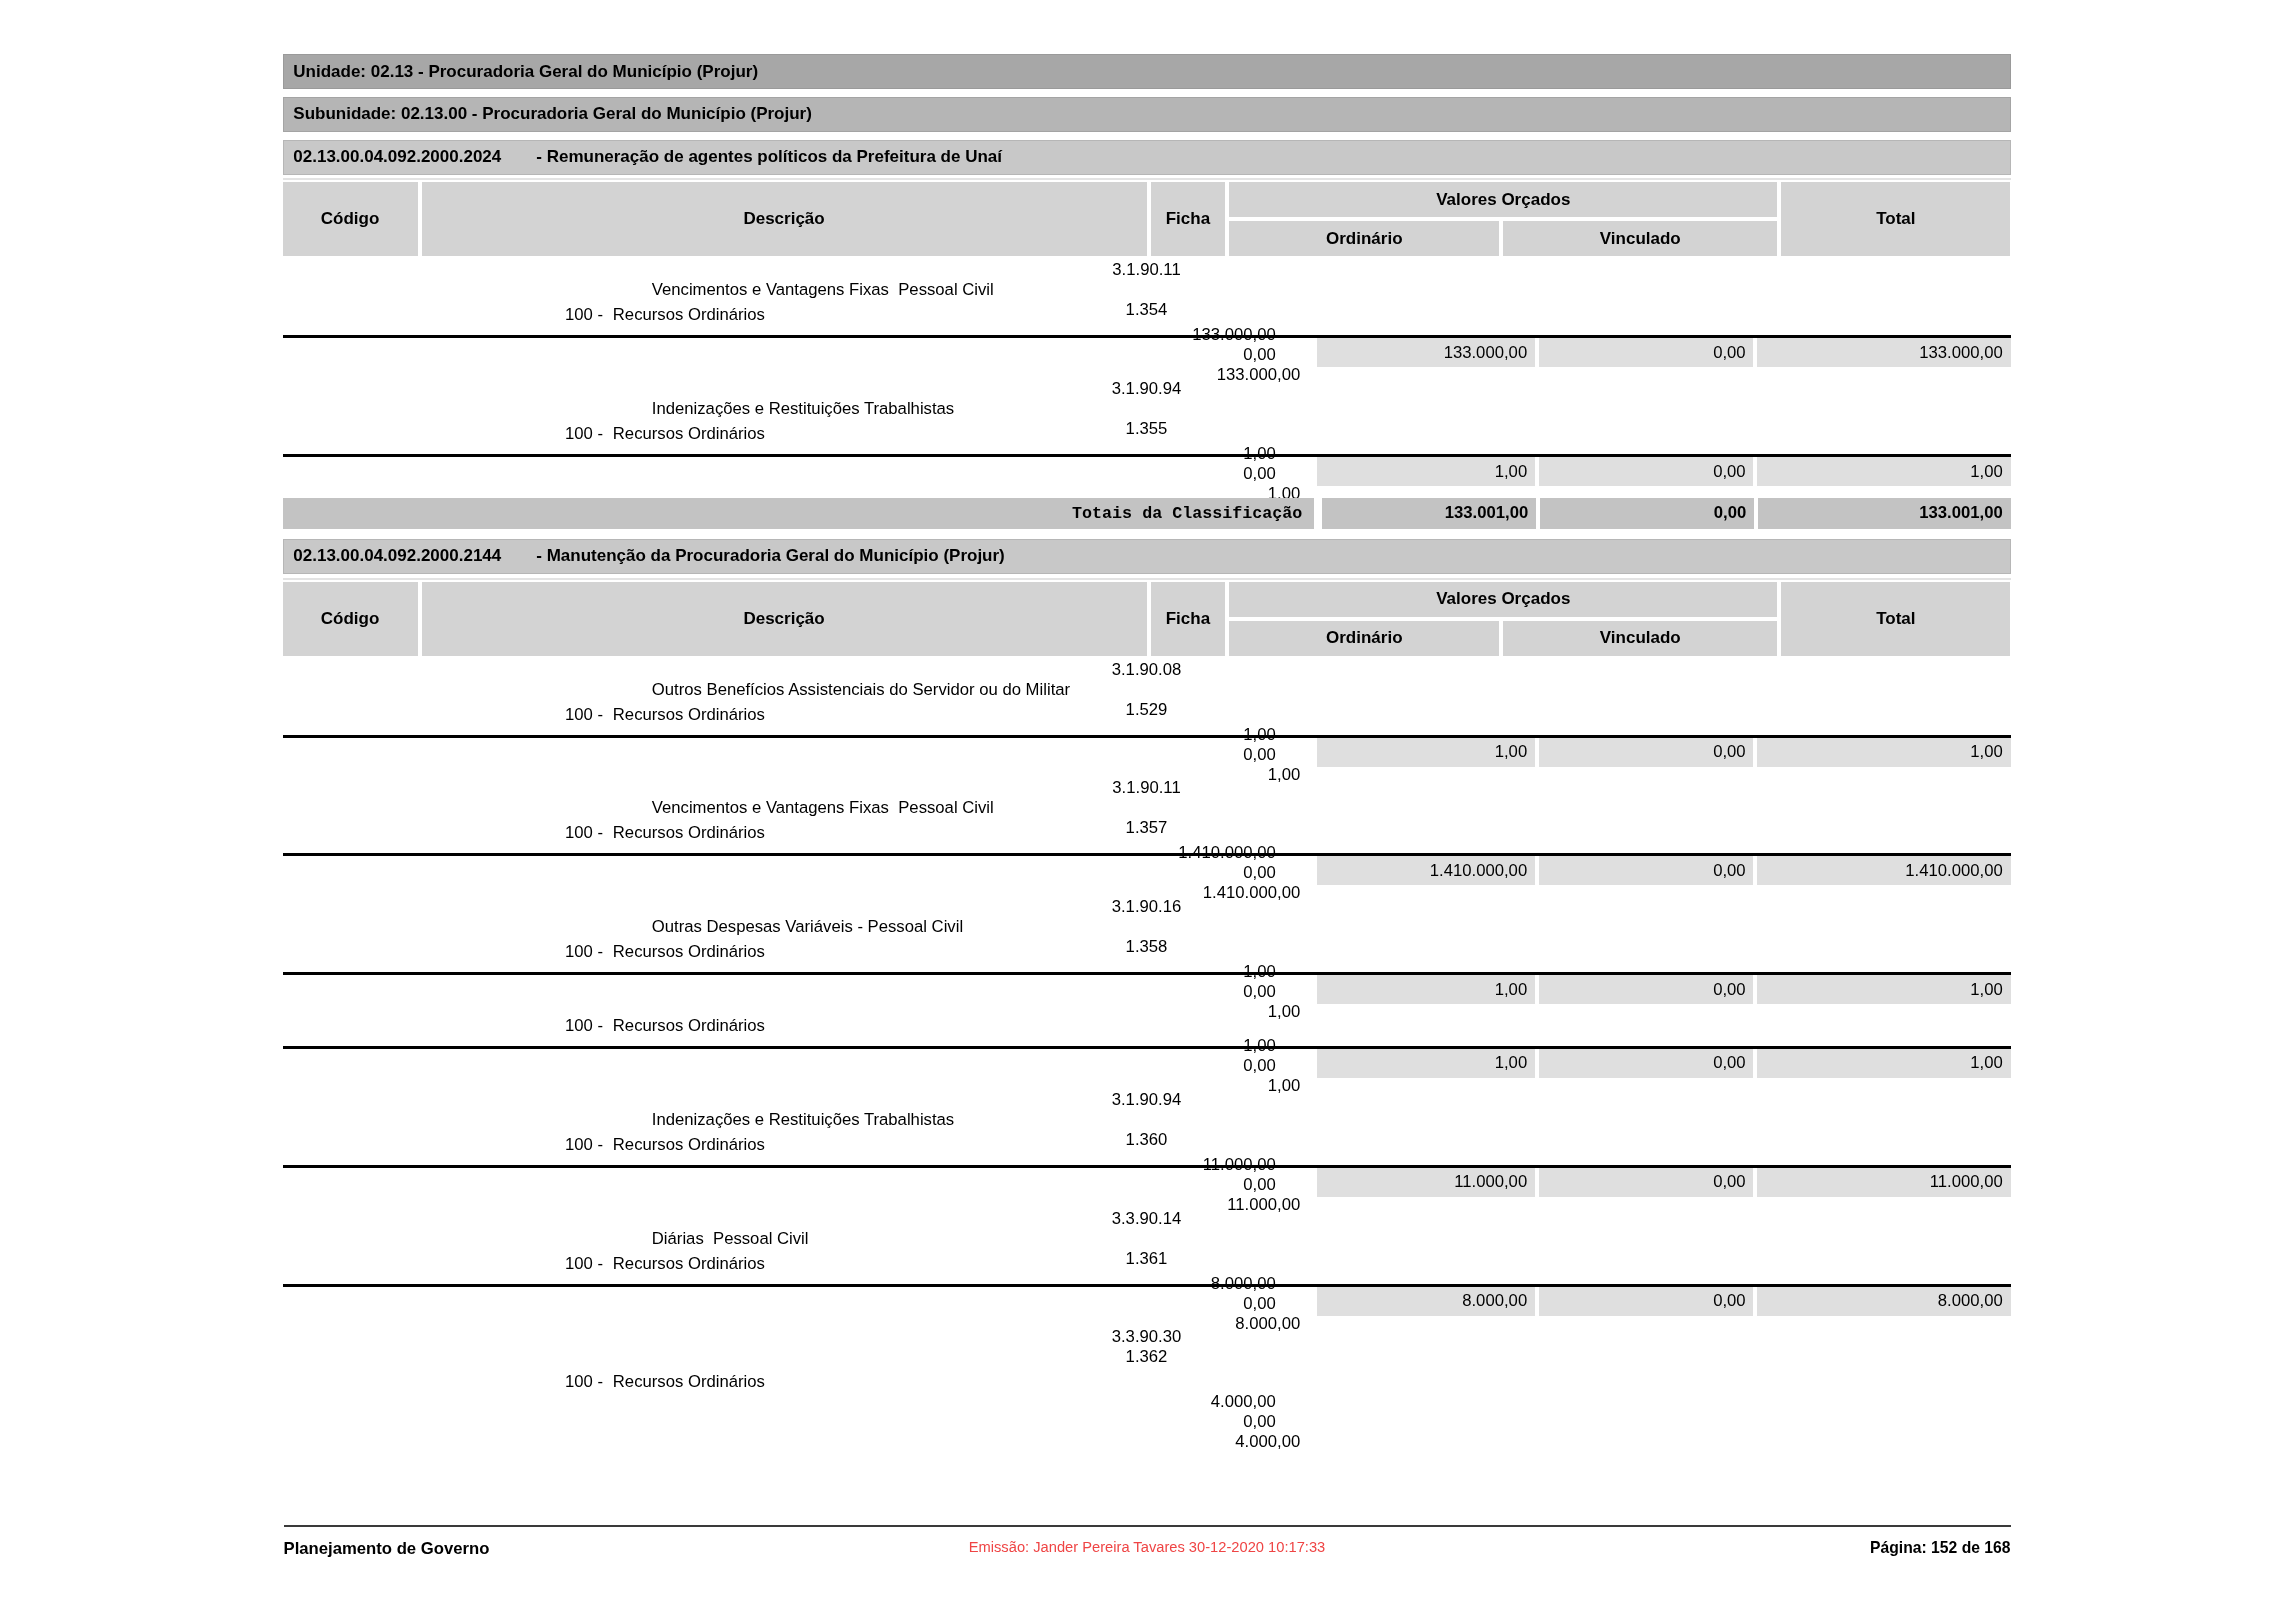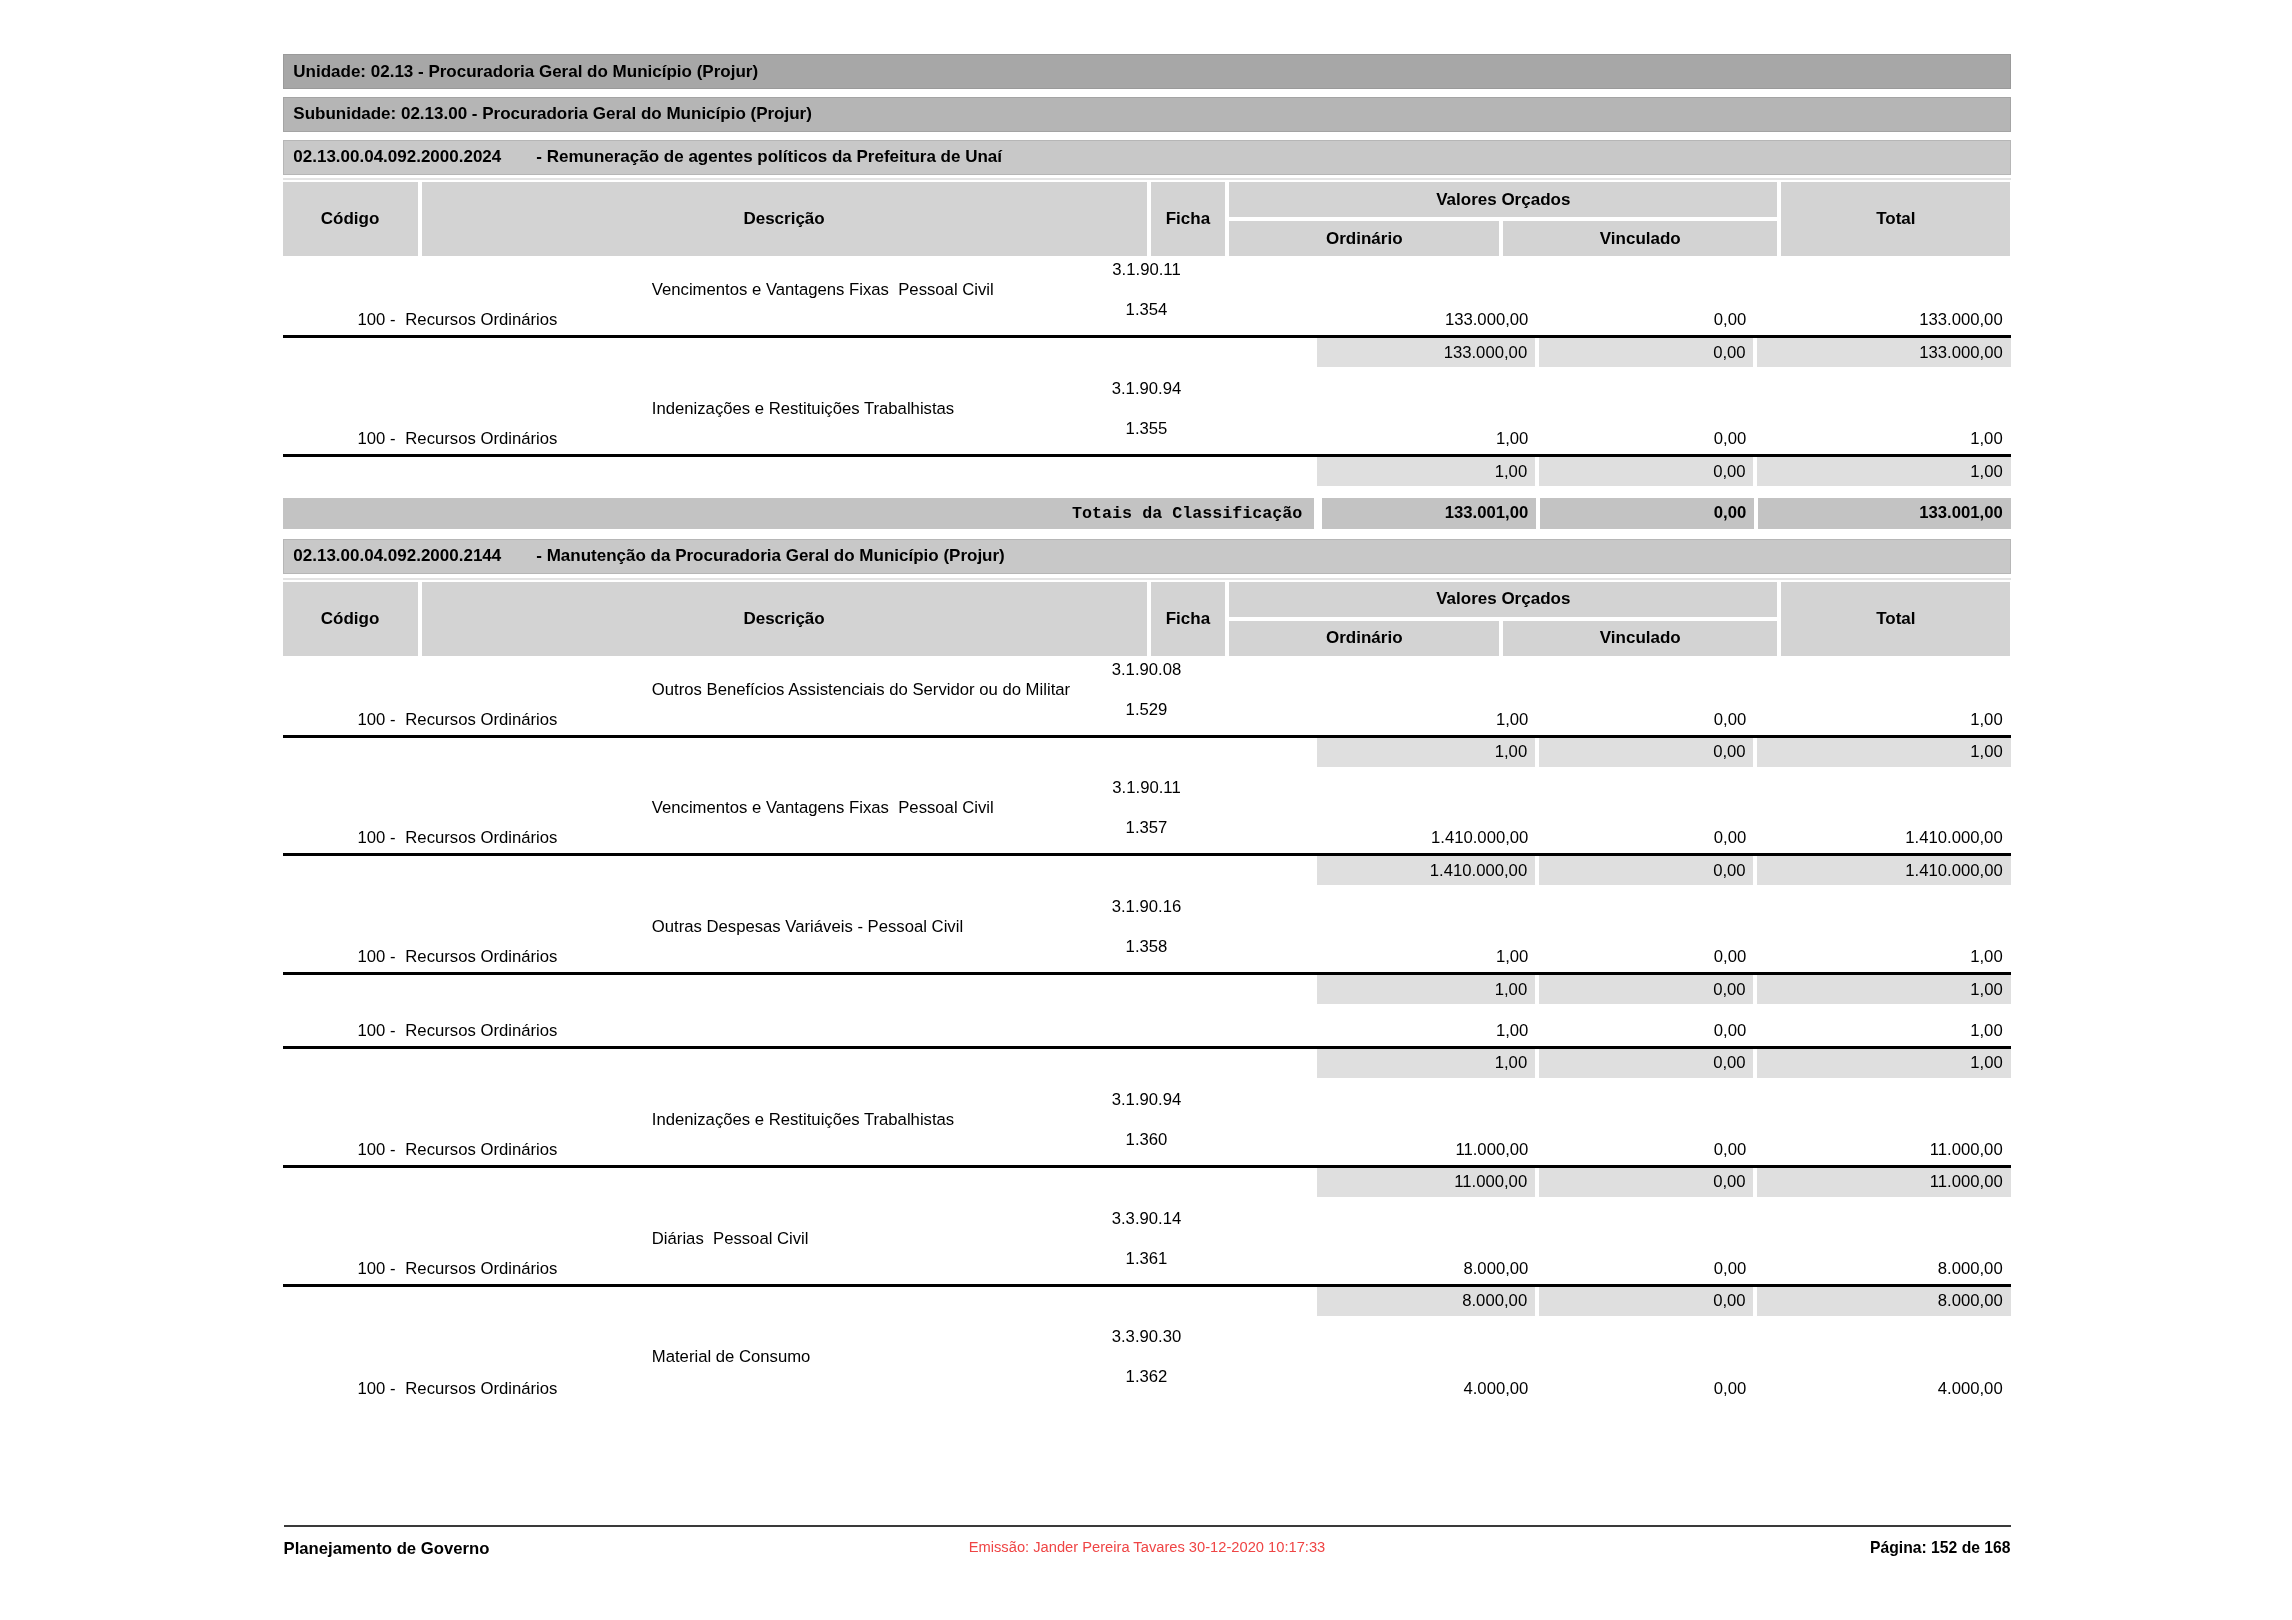--- a/index.html
+++ b/index.html
@@ -51,21 +51,21 @@
   .col-left{ width:var(--w-left); }
 
   
   .row{ display:flex; font-size:16.7px; }
   .cell{ }
   .entry-row{ height:45px; align-items:center;flex-direction:column; }
   .entry-code{ text-align:center; }
   .entry-desc{ padding-left:11.8px; white-space:pre; }
   .entry-ficha{ text-align:center; }
 
-  .resource-row{ height:33px; align-items:center; border-bottom:3.9px solid #000; }
+  .resource-row{ height:33px; align-items:center; border-bottom:3.9px solid #000;flex-direction:column; }
   .resource-row.no-line{ border-bottom:none; }
   .resource-left{ width:var(--w-left); display:flex; align-items:center; }
   .res-num{ width:113px; text-align:right; }
   .res-name{ margin-left:9.8px; white-space:pre; }
 
   .num{ display:flex; align-items:center; justify-content:flex-end; padding-right:7.8px; }
 
   .subtotal-row{ height:29px; margin-bottom:11.8px; }
   .subtotal-row .gray{ background:var(--c-sub); }
 
@@ -308,21 +308,20 @@
     <div class="row subtotal-row">
       <div class="cell col-left"></div>
       <div class="cell col-ord num gray">8.000,00</div>
       <div class="cell col-vinc num gray gapL">0,00</div>
       <div class="cell col-tot num gray gapL">8.000,00</div>
     </div>
   </div>
           <div class="entry">
     <div class="row entry-row">
       <div class="cell col-cod entry-code">3.3.90.30</div>
-      <div class="cell col-desc entry-desc">Material de Consumo</div>
       <div class="cell col-ficha entry-ficha">1.362</div>
     </div>
     <div class="row resource-row no-line">
       <div class="cell resource-left">
         <span class="res-num">100 -</span>
         <span class="res-name">Recursos Ordinários</span>
       </div>
       <div class="cell col-ord num">4.000,00</div>
       <div class="cell col-vinc num">0,00</div>
       <div class="cell col-tot num">4.000,00</div>

